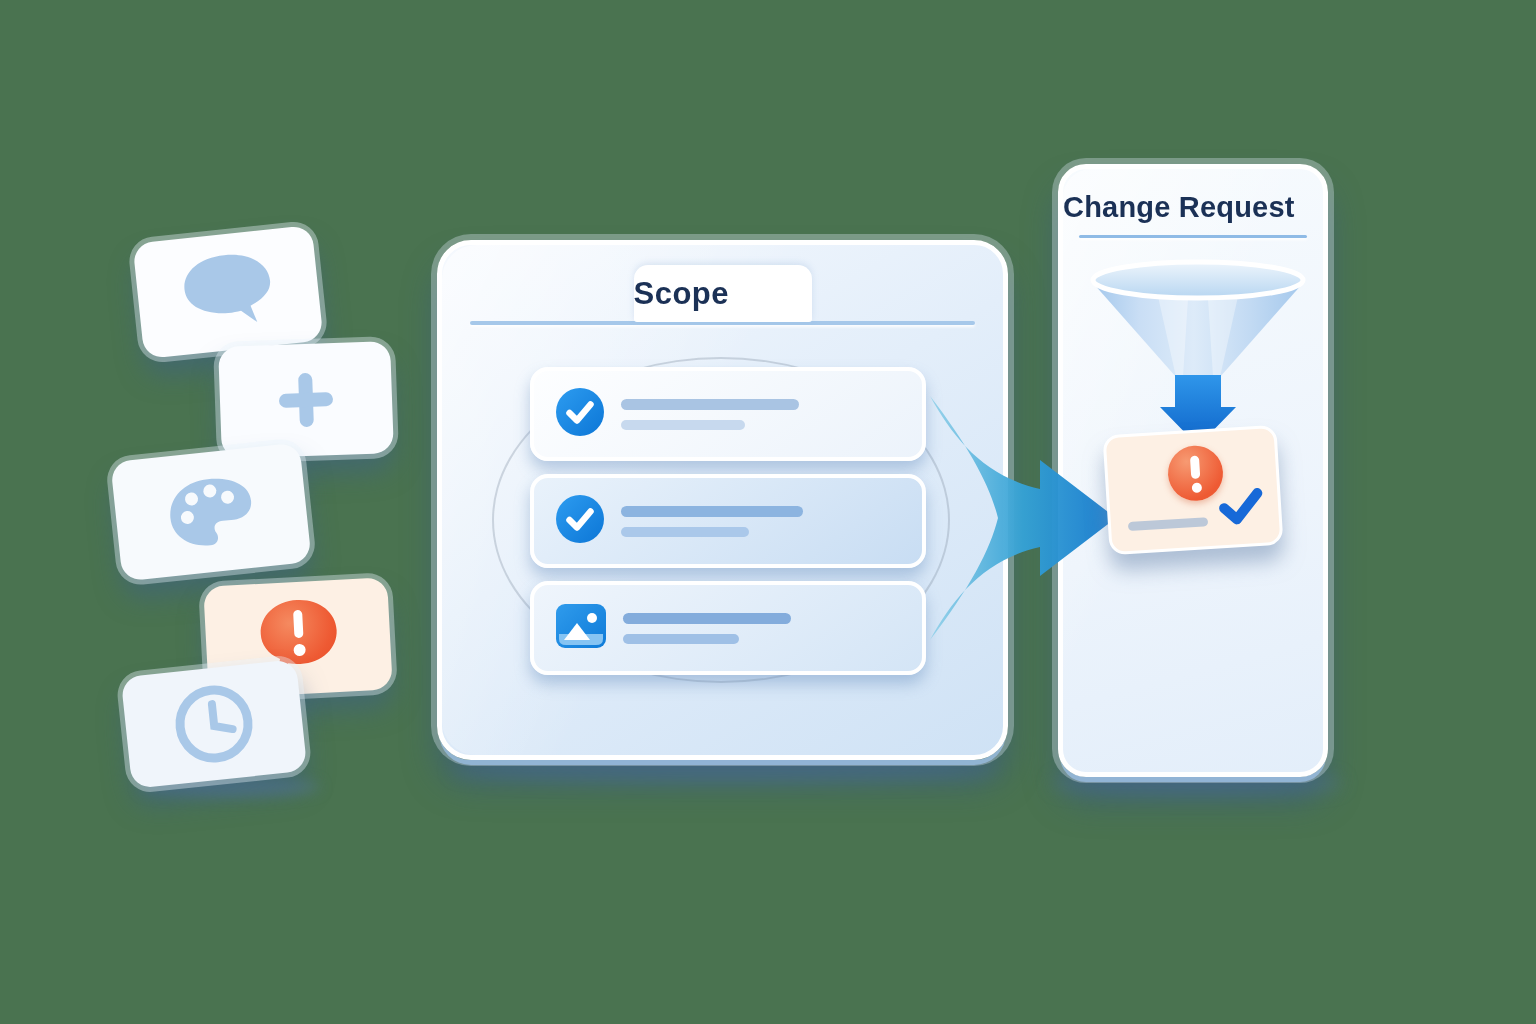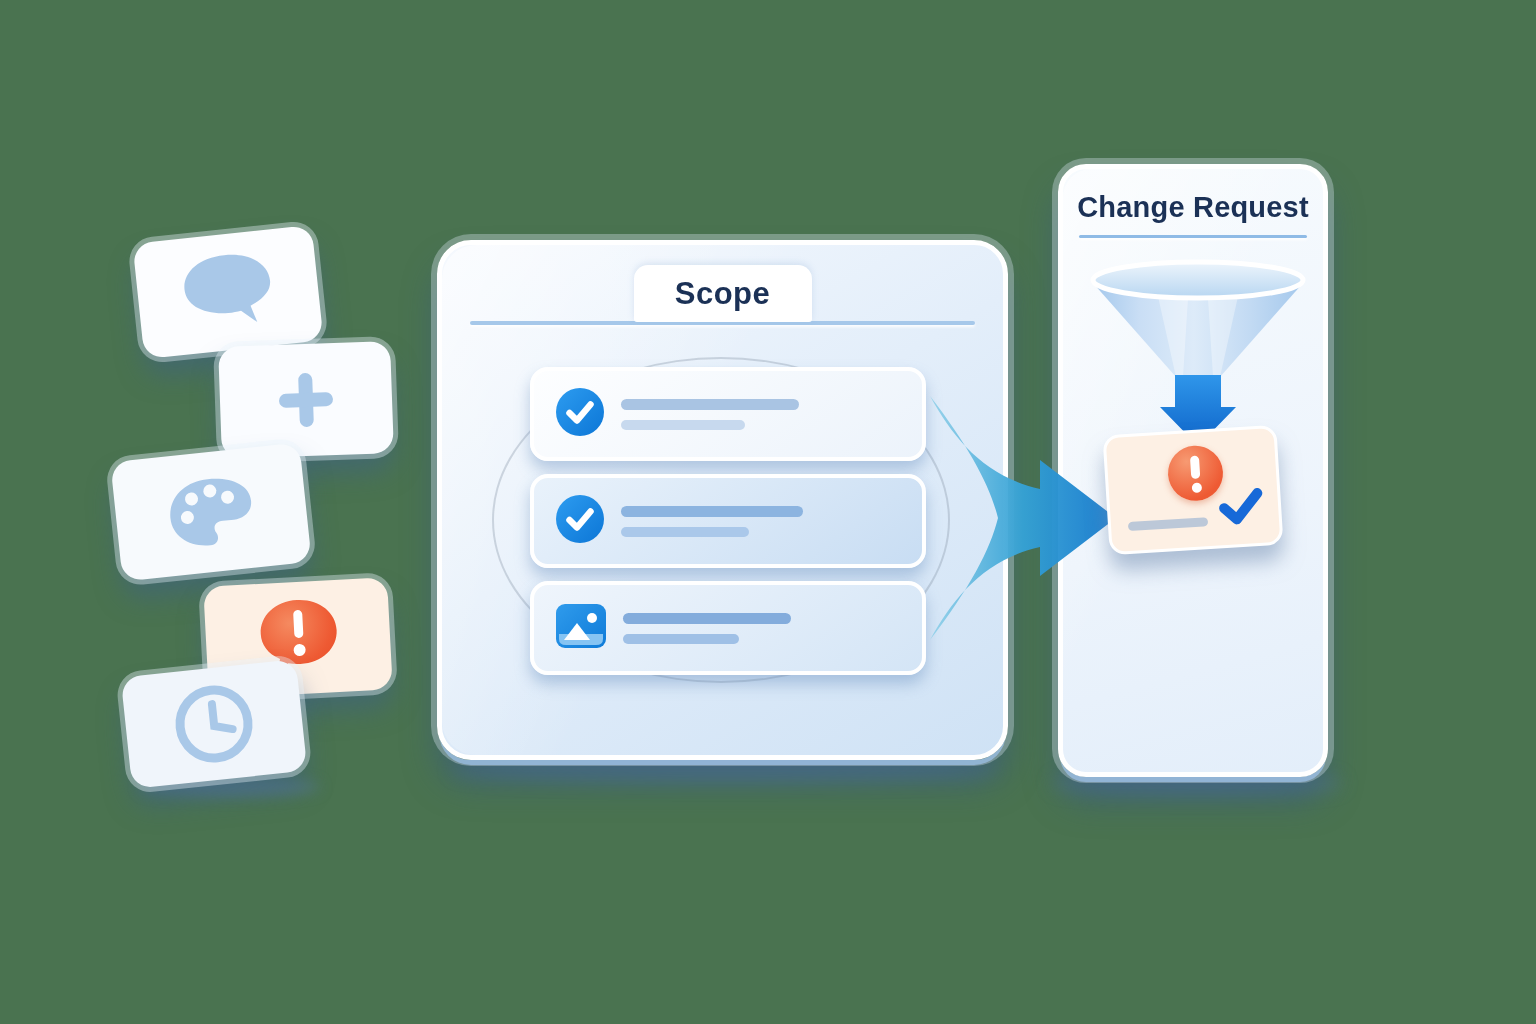--- a/index.html
+++ b/index.html
@@ -45,21 +45,21 @@
   }
   .cr-panel{
     left:1058px;top:164px;width:270px;height:613px;border-radius:28px;
     background:linear-gradient(165deg,#f7fbfe 0%,#edf4fc 60%,#e3eefa 100%);
   }
 
   
   .scope-tab{
     position:absolute;left:50%;top:20px;transform:translateX(-50%);
     width:178px;height:57px;background:#ffffff;border-radius:14px 14px 3px 3px;
-    display:flex;align-items:center;justify-content:center;
+    display:flex;align-items:center;
     box-shadow:0 -2px 6px rgba(140,170,210,.25);z-index:3;
   }
   .scope-tab span{font-size:31px;font-weight:700;color:var(--navy);letter-spacing:.5px;}
   .h-divider{
     position:absolute;height:4px;border-radius:3px;background:var(--divider-blue);
     box-shadow:0 2px 3px rgba(255,255,255,.9);z-index:2;
   }
   .scope-divider{left:28px;right:28px;top:76px;}
   .cr-divider{left:16px;right:16px;top:66px;height:3px;background:#8fbbe6;}
 
@@ -78,21 +78,21 @@
   }
   .scope-item.i1{background:linear-gradient(145deg,#fdfeff 0%,#ecf3fb 100%);}
   .scope-item.i2{background:linear-gradient(145deg,#e9f2fb 0%,#c8ddf3 100%);}
   .scope-item.i3{background:linear-gradient(145deg,#eff5fc 0%,#d4e5f6 100%);}
   .skel-lines{display:flex;flex-direction:column;gap:10px;}
   .skel-line{display:block;height:11px;border-radius:6px;background:#a9c4e3;}
   .skel-line.l2{height:10px;}
 
   
   .cr-title{
-    position:absolute;left:0;right:0;top:22px;text-align:center;
+    position:absolute;left:0;right:0;top:22px;text-align:left;
     font-size:29px;font-weight:700;color:var(--navy);letter-spacing:.2px;z-index:2;
   }
   .funnel-svg{position:absolute;left:24px;top:88px;z-index:1;}
 
   .result-card{
     position:absolute;left:1106px;top:430px;width:174px;height:120px;
     transform:rotate(-3.5deg);border-radius:16px;border:3px solid #ffffff;
     background:var(--peach-card);z-index:6;
     box-shadow:0 16px 20px rgba(120,145,180,.55);
   }

